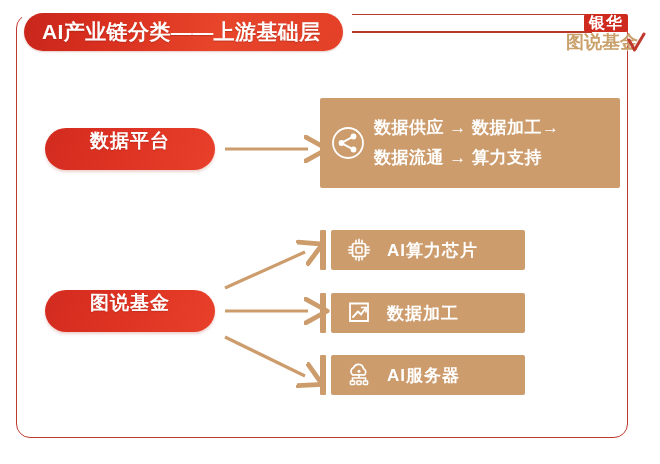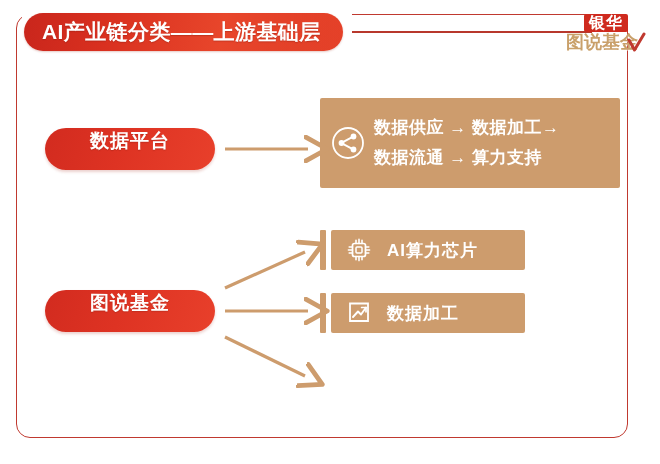--- a/index.html
+++ b/index.html
@@ -203,14 +203,29 @@
     <div class="tan-body">
       <svg class="icon" width="28" height="28" viewBox="0 0 28 28">
         <path d="M5 4.5 H23 V22 H5 Z" fill="none" stroke="#fff" stroke-width="1.8"></path>
         <path d="M8 18 L13 12.5 L16 15.5 L21 8.5" fill="none" stroke="#fff" stroke-width="1.9" stroke-linecap="round" stroke-linejoin="round"></path>
         <path d="M16.6 8.5 H21 V12.8" fill="none" stroke="#fff" stroke-width="1.7" stroke-linecap="round" stroke-linejoin="round"></path>
       </svg>
       <span class="small-row-text">数据加工</span>
     </div>
   </div>
 
+  <div class="tan-group small-row" id="row-server">
+    <div class="tan-stub"></div>
+    <div class="tan-gap"></div>
+    <div class="tan-body">
+      <svg class="icon" width="28" height="28" viewBox="0 0 28 28">
+        <path d="M7.5 13.8 a4.2 4.2 0 0 1 1.1 -7.2 a5.2 5.2 0 0 1 9.9 1.1 a3.9 3.9 0 0 1 1.3 6.1 Z" fill="none" stroke="#fff" stroke-width="1.7" stroke-linejoin="round"></path>
+        <circle cx="14" cy="10.2" r="1.5" fill="#fff"></circle>
+        <path d="M14 14 V17 M7.5 20 V17 H20.5 V20" fill="none" stroke="#fff" stroke-width="1.6" stroke-linecap="round" stroke-linejoin="round"></path>
+        <rect x="5.4" y="20" width="4.2" height="3.4" rx="0.6" fill="none" stroke="#fff" stroke-width="1.5"></rect>
+        <rect x="11.9" y="20" width="4.2" height="3.4" rx="0.6" fill="none" stroke="#fff" stroke-width="1.5"></rect>
+        <rect x="18.4" y="20" width="4.2" height="3.4" rx="0.6" fill="none" stroke="#fff" stroke-width="1.5"></rect>
+      </svg>
+      <span class="small-row-text">AI服务器</span>
+    </div>
+  </div>
 
 </div>
 
 </body></html>

